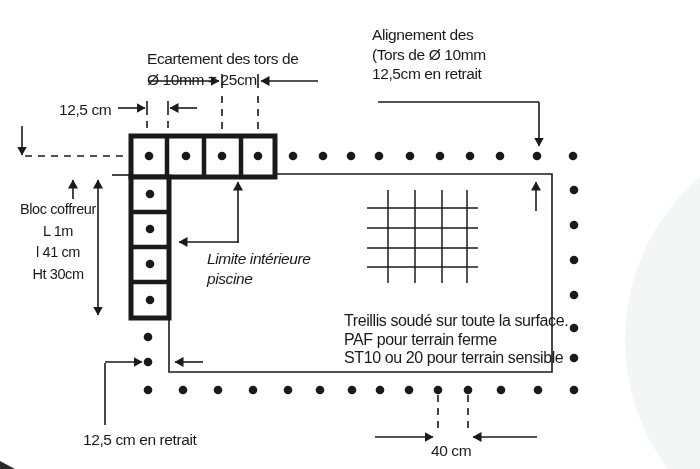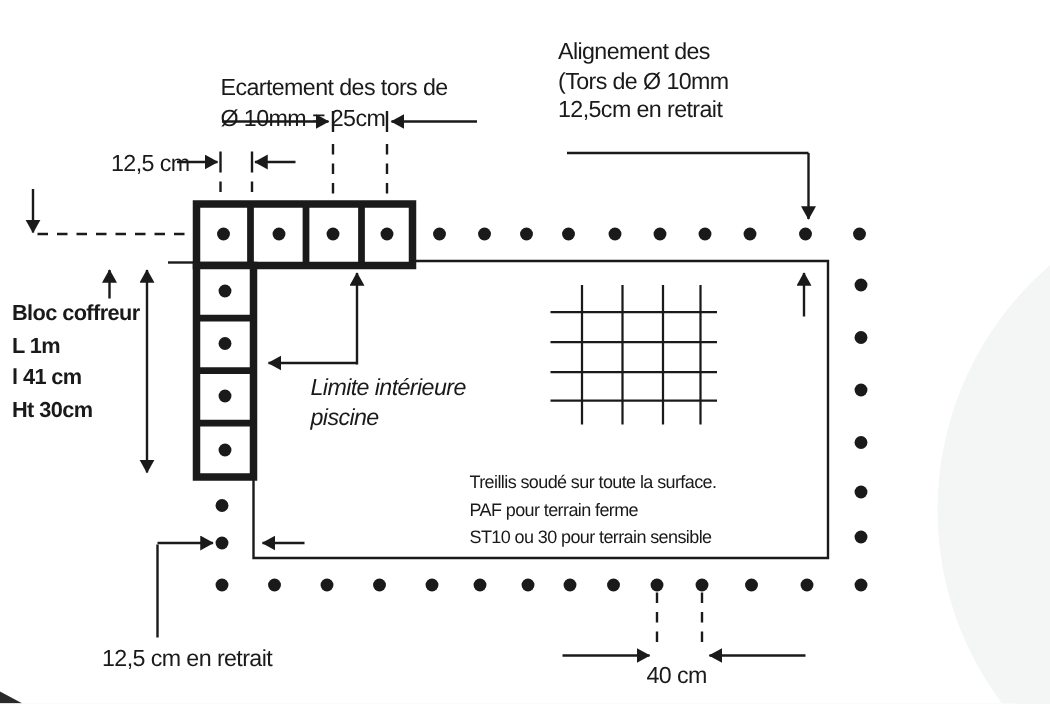--- a/index.html
+++ b/index.html
@@ -25,25 +25,25 @@
     z-index:3;
   }
   #diagram{position:absolute;left:0;top:0;z-index:1;}
   .lbl{
     position:absolute;z-index:2;
     font-size:15.5px;letter-spacing:-0.4px;line-height:20px;
     white-space:nowrap;
   }
   #lbl-ecartement{left:147px;top:37px;line-height:21px;margin-top:11px;}
   #lbl-alignement{left:372px;top:25px;line-height:19.5px;}
-  #lbl-dim125{left:59px;top:100px;margin-left:15px;}
-  #lbl-bloc{left:8px;top:199px;width:100px;text-align:left;font-size:14.5px;line-height:21.5px;font-weight:bold;}
+  #lbl-dim125{left:59px;top:100px;}
+  #lbl-bloc{left:8px;top:199px;width:100px;text-align:center;font-size:14.5px;line-height:21.5px;}
   #lbl-limite{left:207px;top:249px;line-height:20px;font-style:italic;}
-  #lbl-treillis{left:313px;top:312px;font-size:12px;line-height:18.5px;}
-  #lbl-retrait{left:68px;top:430px;}
+  #lbl-treillis{left:344px;top:312px;font-size:16px;line-height:18.5px;}
+  #lbl-retrait{left:83px;top:430px;}
   #lbl-cm25{left:431px;top:441px;}
 </style>
 </head>
 <body>
 
 <div id="page">
 
   <div id="watermark"></div>
 
   <svg id="diagram" width="700" height="469" viewBox="0 0 700 469">
@@ -171,21 +171,21 @@
   </div>
 
   <div class="lbl" id="lbl-limite">
     <div>Limite intérieure</div>
     <div>piscine</div>
   </div>
 
   <div class="lbl" id="lbl-treillis">
     <div>Treillis soudé sur toute la surface.</div>
     <div>PAF pour terrain ferme</div>
-    <div>ST10 ou 30 pour terrain sensible</div>
+    <div>ST10 ou 20 pour terrain sensible</div>
   </div>
 
   <div class="lbl" id="lbl-retrait">12,5 cm en retrait</div>
 
   <div class="lbl" id="lbl-cm25">40 cm</div>
 
   <div id="corner-artifact"></div>
 </div>
 
 </body></html>

